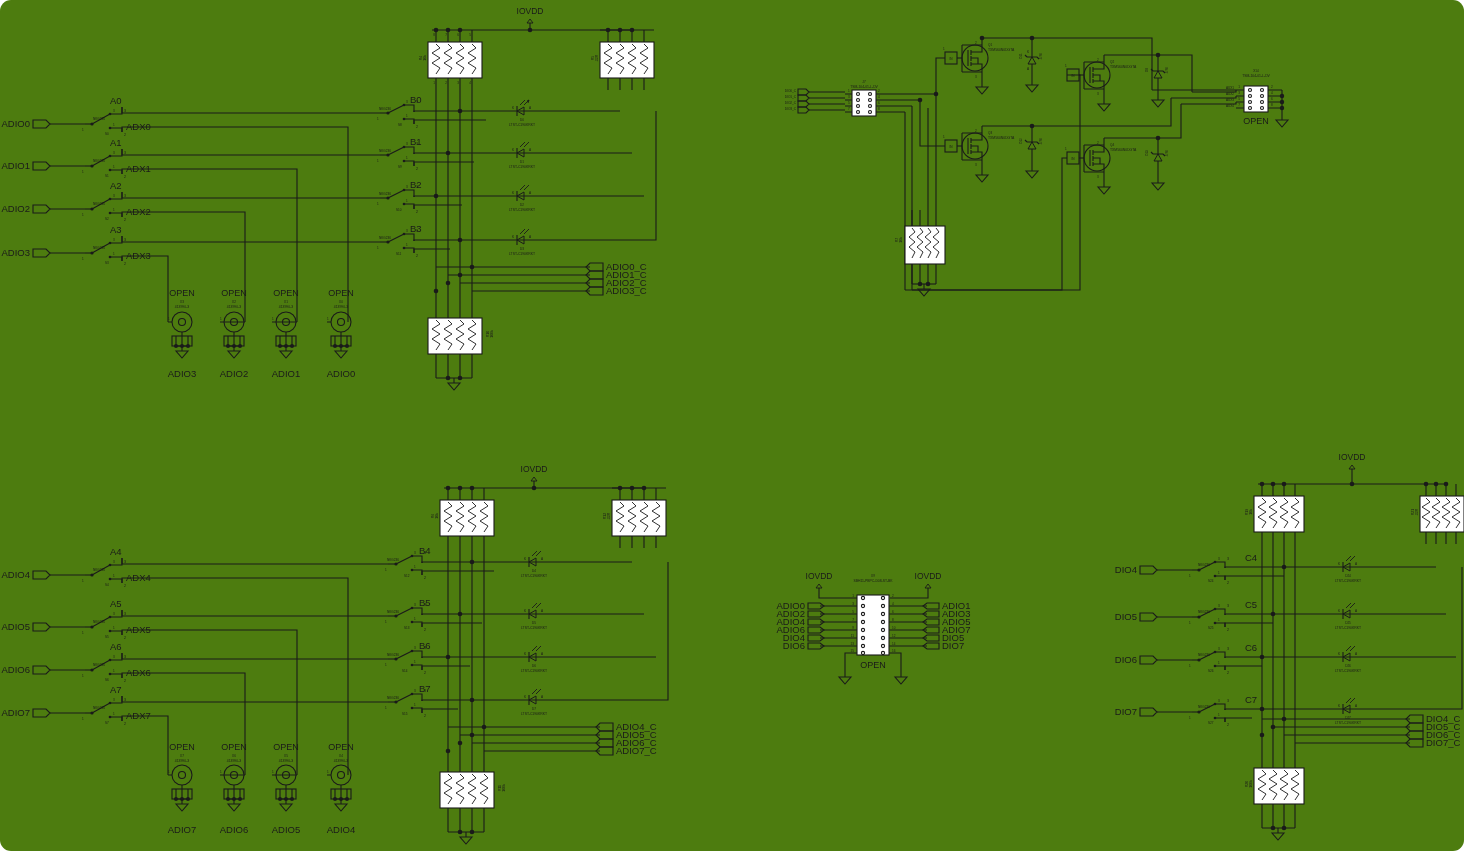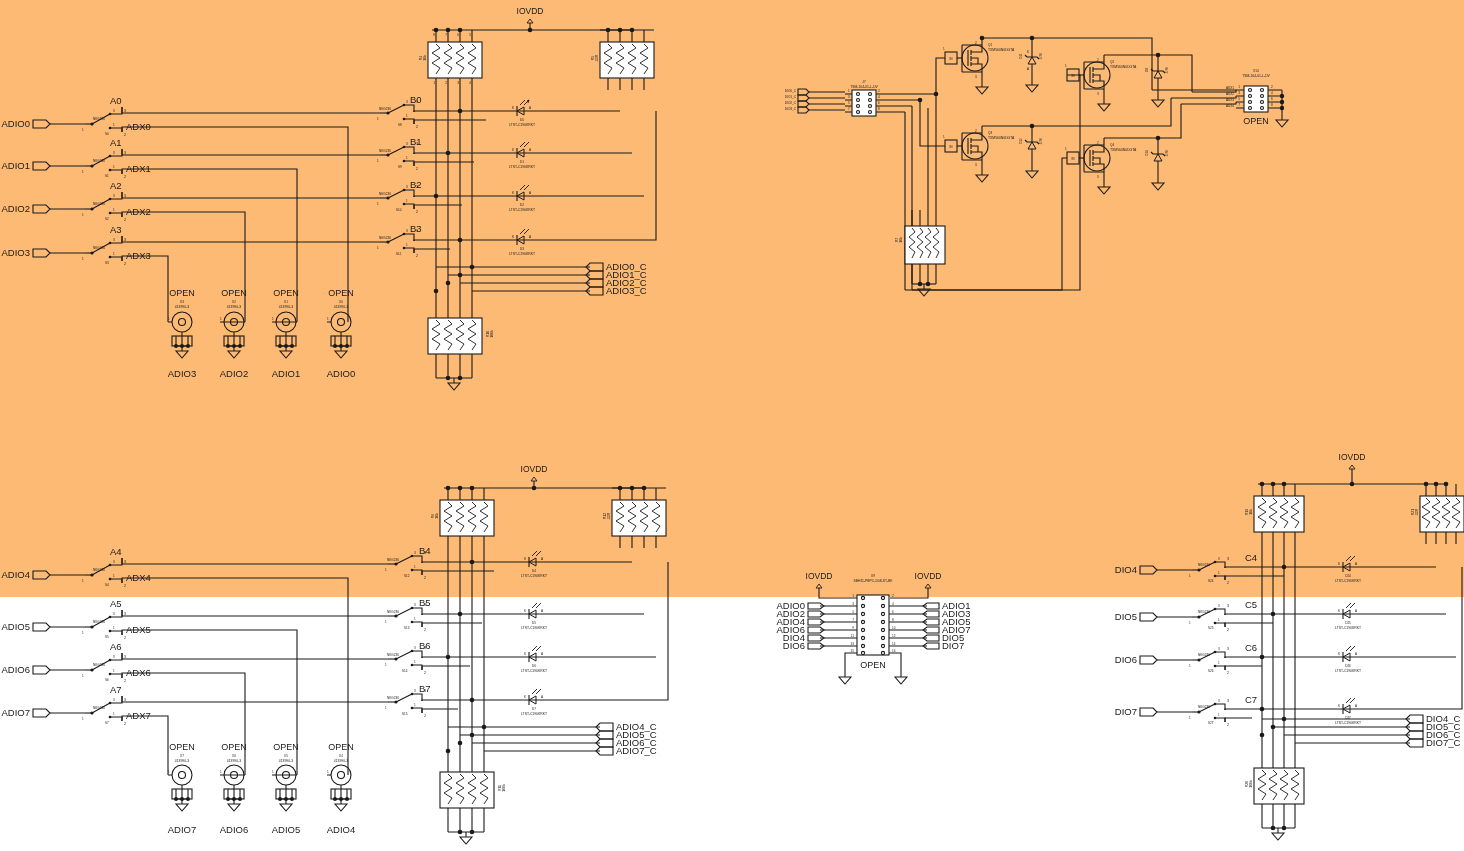--- a/index.html
+++ b/index.html
@@ -1,17 +1,17 @@
 <!DOCTYPE html>
 <html><head>
 <meta charset="utf-8">
 <style>
   html,body{margin:0;padding:0;background:#ffffff;}
   body{width:1464px;height:851px;font-family:"Liberation Sans",sans-serif;overflow:hidden;}
-  #sheet{position:relative;width:1464px;height:597px;background:#fdba74;}
+  #sheet{position:relative;width:1464px;height:851px;background:#4d7c0f;border-radius:11px;}
   svg{display:block;}
   .wire{stroke:#1a1a1a;stroke-width:1.1;fill:none;}
   .wire-thin{stroke:#1a1a1a;stroke-width:0.9;fill:none;}
   .box{stroke:#1a1a1a;stroke-width:1.1;fill:none;}
   .boxf{stroke:#1a1a1a;stroke-width:1.1;fill:#fff;}
   .jn{fill:#1a1a1a;}
   .t{font-family:"Liberation Sans",sans-serif;fill:#1a1a1a;}
   .t-net{font-size:9.5px;}
   .t-lbl{font-size:9.5px;}
   .t-open{font-size:9px;}

